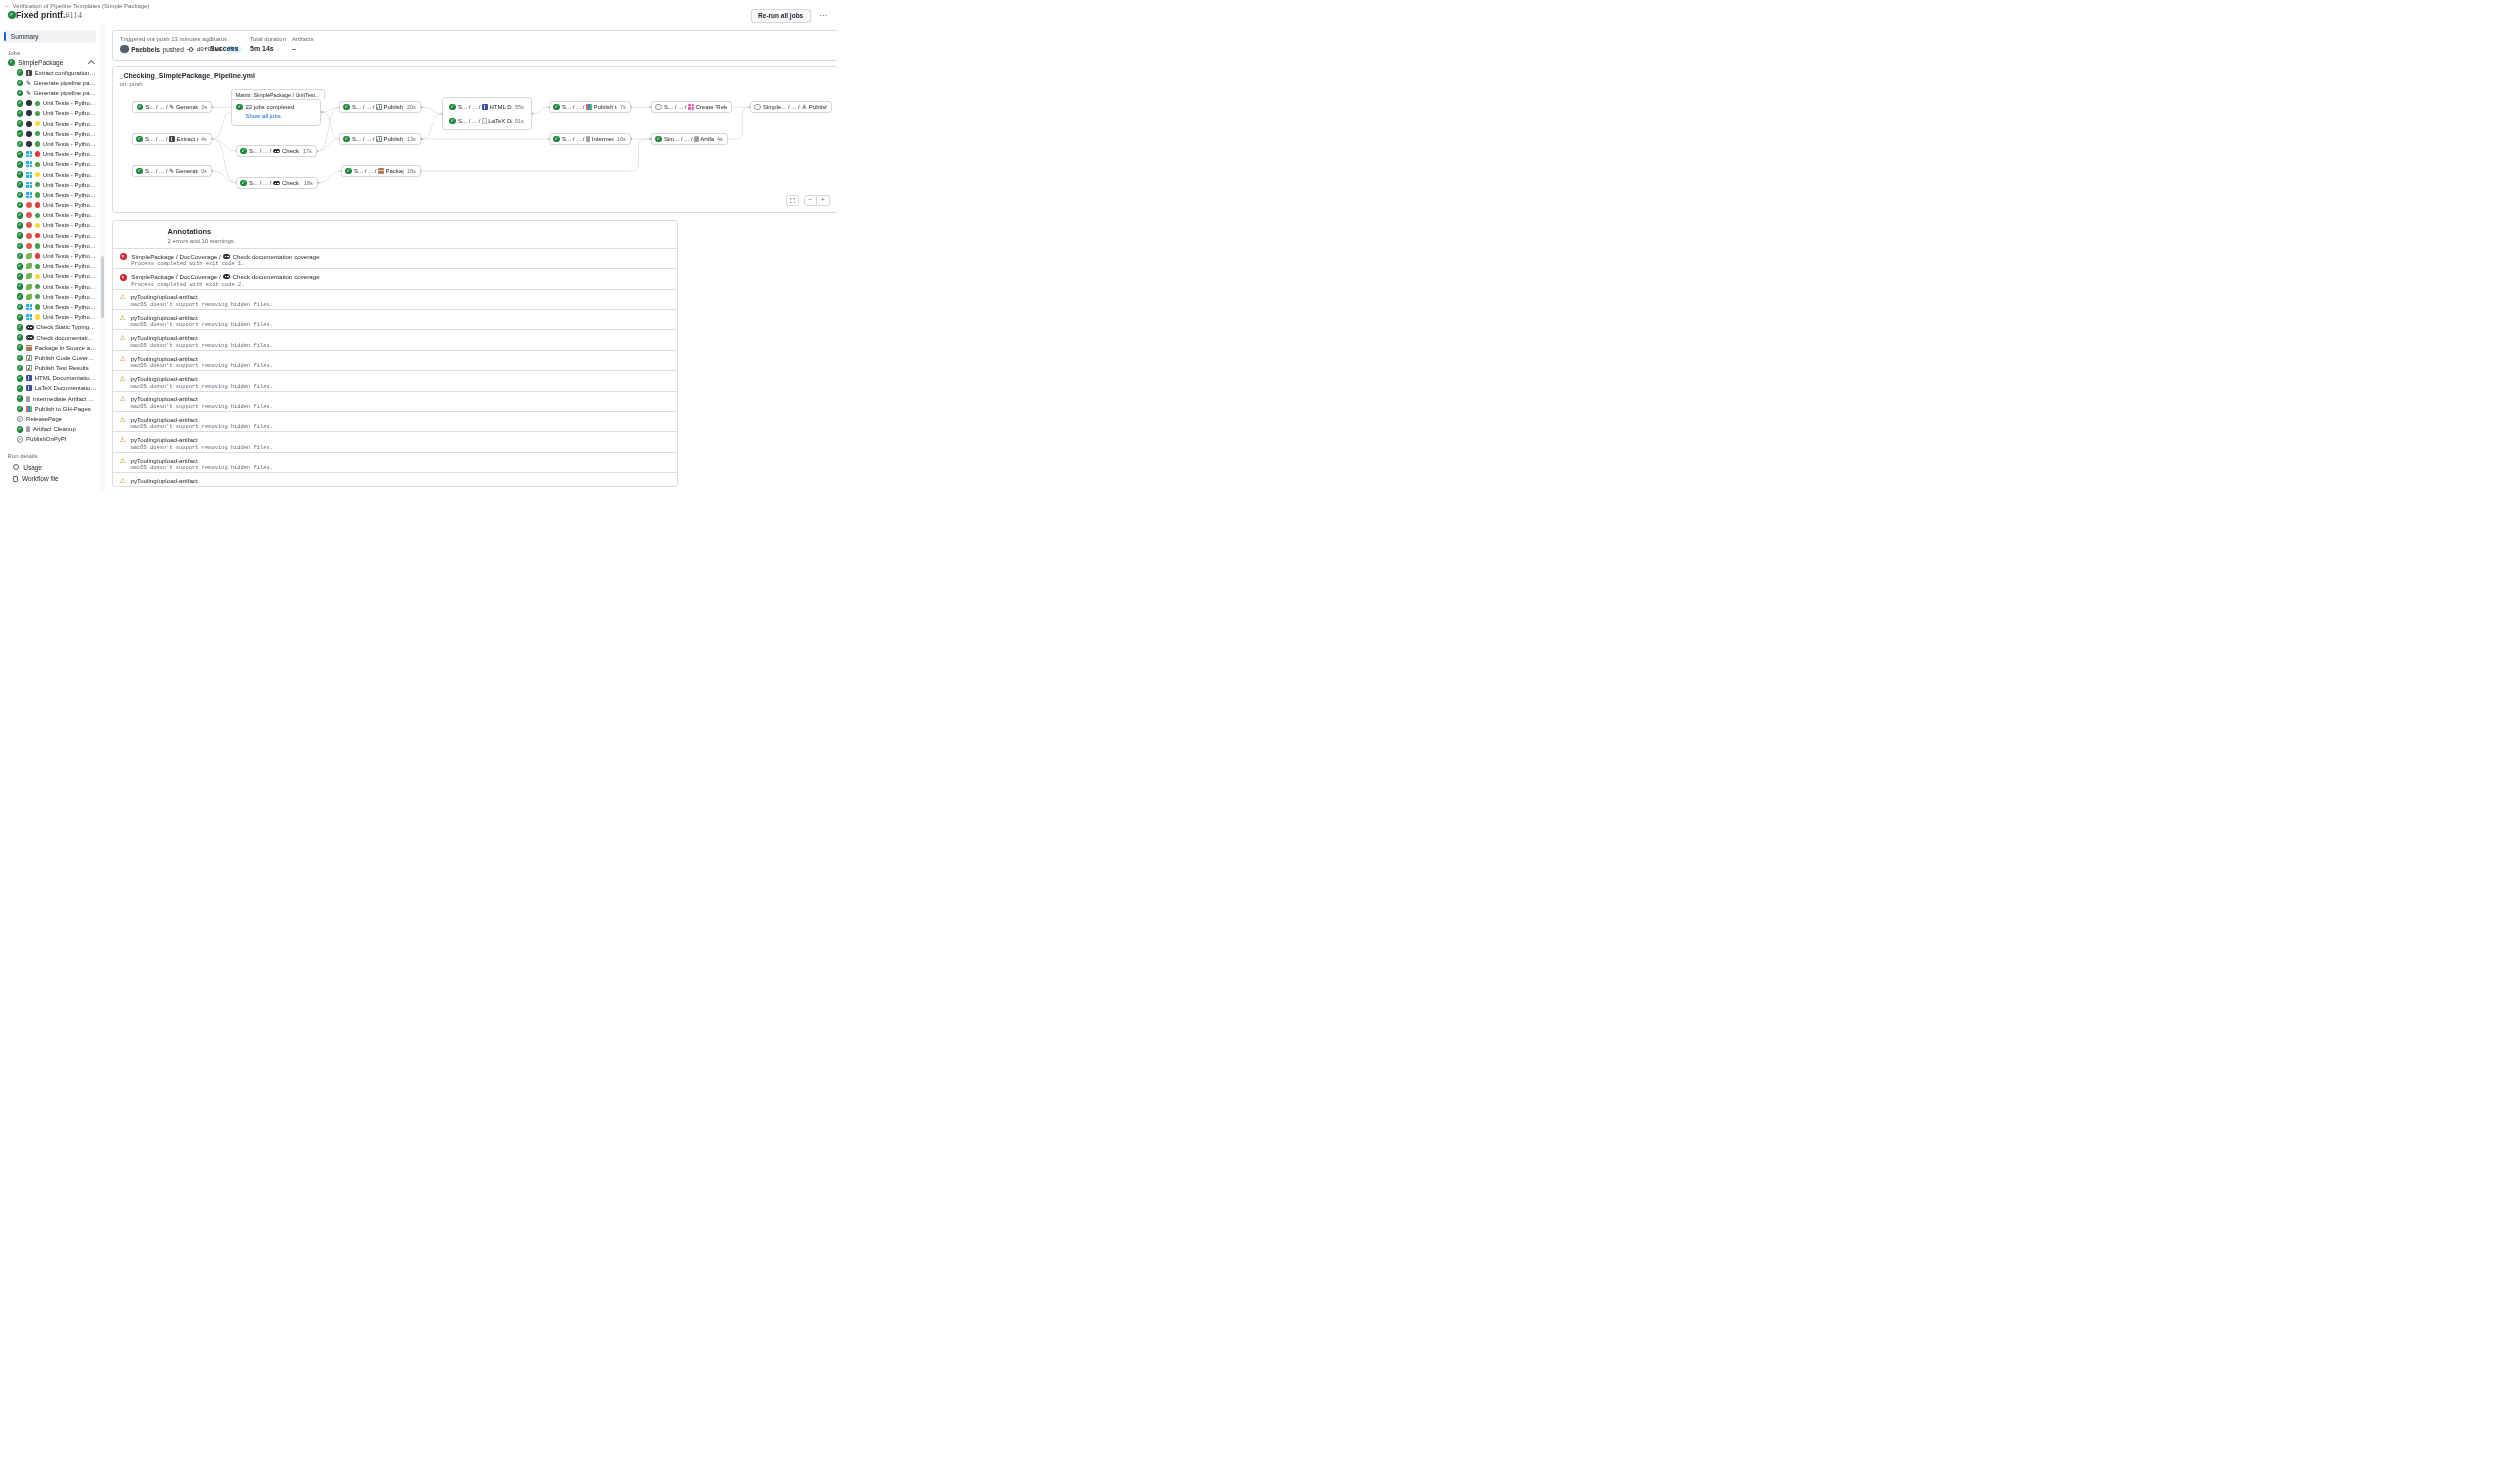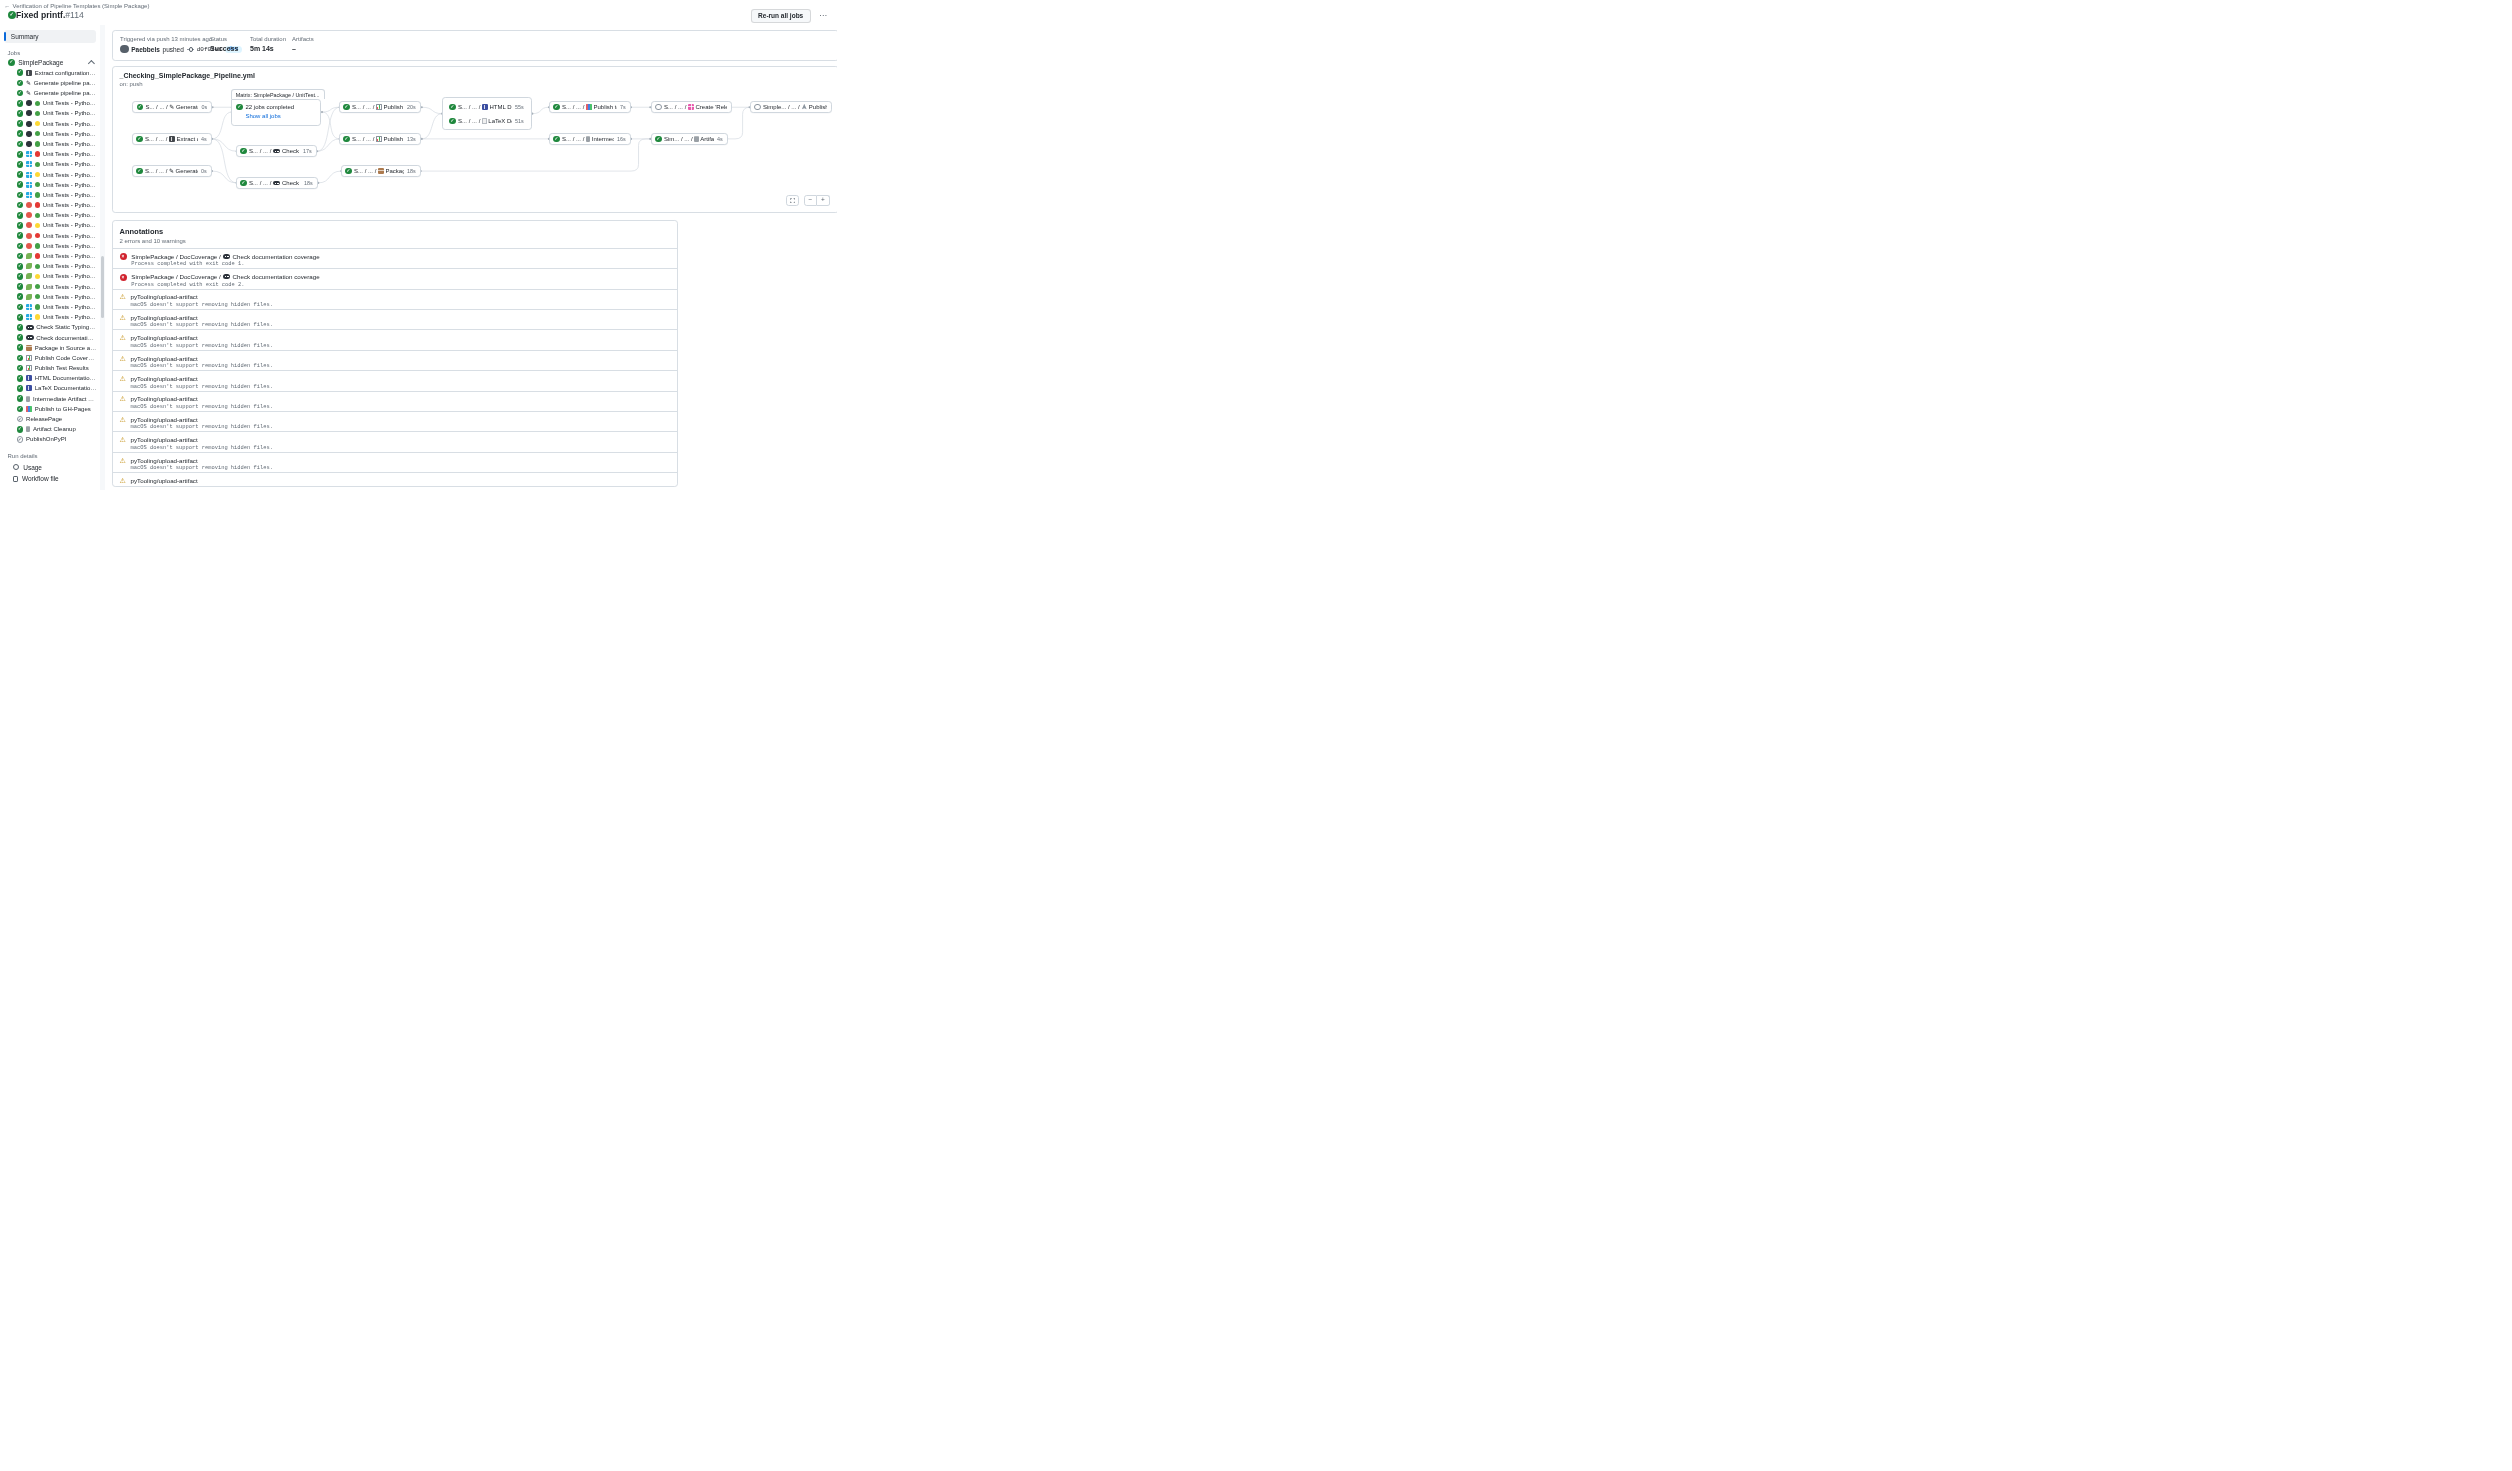--- a/index.html
+++ b/index.html
@@ -7,21 +7,21 @@
     width:837px;height:490px;position:relative;
     background:#ffffff;color:#1f2328;
     font-family:"Liberation Sans", sans-serif;font-size:6.5px;
   }
   
   .top-header{position:absolute;top:0;left:0;right:0;height:25px;background:#fff;z-index:5;}
   .breadcrumb{position:absolute;left:4.3px;top:3.2px;font-size:6px;color:#636c76;cursor:pointer;}
   .breadcrumb .arrow{margin-right:2.2px;color:#636c76;}
   .title-row{position:absolute;left:7.5px;top:10.2px;display:flex;align-items:center;gap:0;}
   .title-row h1{font-size:8.6px;font-weight:700;margin:0;color:#1f2328;}
-  .run-number{font-size:8.6px;color:#636c76;font-weight:400;}
+  .run-number{font-size:8.6px;color:#636c76;font-weight:400;font-family:Liberation Serif, serif;}
   .header-actions{position:absolute;right:6.5px;top:8.6px;display:flex;align-items:center;gap:5.4px;}
   .btn{background:#f6f8fa;border:0.5px solid rgba(31,35,40,.15);border-radius:3.2px;font-size:6.5px;
        font-weight:600;padding:2.2px 6.5px;height:14.5px;color:#24292f;cursor:pointer;font-family:inherit;}
   .kebab{border:none;background:none;font-size:8px;color:#57606a;cursor:pointer;padding:1.1px 3.2px;}
   
   .st{width:7px;height:7px;border-radius:50%;flex:none;display:inline-flex;align-items:center;justify-content:center;box-sizing:border-box;}
   .st-success{background:#1f883d;}
   .st-success::after{content:"✓";color:#fff;font-size:4.6px;font-weight:700;line-height:1;}
   .st-skipped{border:0.8px solid #8c959f;position:relative;background:#fff;}
   .st-skipped::after{content:"";position:absolute;left:0.8px;right:0.8px;top:50%;height:0.8px;background:#8c959f;transform:rotate(-45deg);}
@@ -117,21 +117,21 @@
   .matrix-row{display:flex;align-items:center;gap:2.7px;font-size:6px;color:#24292f;}
   .show-all{display:inline-block;margin:2.7px 0 0 9.1px;font-size:6px;color:#0969da;cursor:pointer;text-decoration:none;}
   .graph-controls{position:absolute;right:7.5px;bottom:6px;display:flex;gap:4.8px;align-items:center;z-index:3;}
   .gbtn{width:13px;height:10.8px;border:0.5px solid #d0d7de;background:#fff;border-radius:2.7px;color:#57606a;
         font-size:6.5px;line-height:1;cursor:pointer;display:inline-flex;align-items:center;justify-content:center;padding:0;}
   .zoom-pair{display:flex;}
   .zoom-pair .gbtn:first-child{border-radius:2.7px 0 0 2.7px;}
   .zoom-pair .gbtn:last-child{border-radius:0 2.7px 2.7px 0;border-left:none;}
   
   .ann-card{left:6.5px;top:195px;width:566px;height:267px;overflow:hidden;}
-  .ann-header{padding:6px 8.6px 4.3px 7px;}
+  .ann-header{padding:6px 8.6px 4.3px 7px;margin-left:48px;}
   .ann-title{font-size:7.5px;font-weight:700;color:#24292f;}
   .ann-summary{font-size:6px;color:#636c76;margin-top:1.6px;}
   .ann-row{border-top:0.5px solid #d8dee4;padding:3.8px 8.6px 3.8px 7px;display:flex;gap:4.8px;box-sizing:border-box;height:20.4px;}
   .a-err{width:7px;height:7px;border-radius:50%;background:#d1242f;color:#fff;display:inline-flex;flex:none;
          align-items:center;justify-content:center;font-size:4.8px;font-weight:700;margin-top:0.5px;}
   .a-warn{color:#bf8700;font-size:7px;line-height:7px;flex:none;margin-top:0;}
   .ann-content{min-width:0;}
   .ann-item-title{font-size:6.2px;color:#24292f;display:flex;align-items:center;gap:2.2px;white-space:nowrap;}
   .ann-item-desc{font-size:5.4px;color:#636c76;font-family:"Liberation Mono", monospace;margin-top:1.6px;white-space:nowrap;}
 </style>

